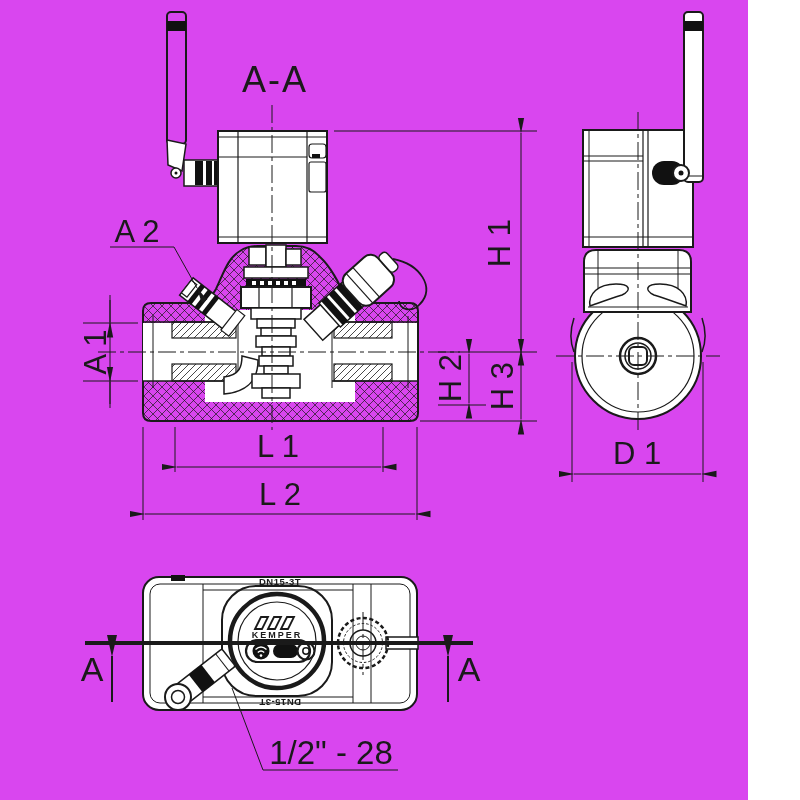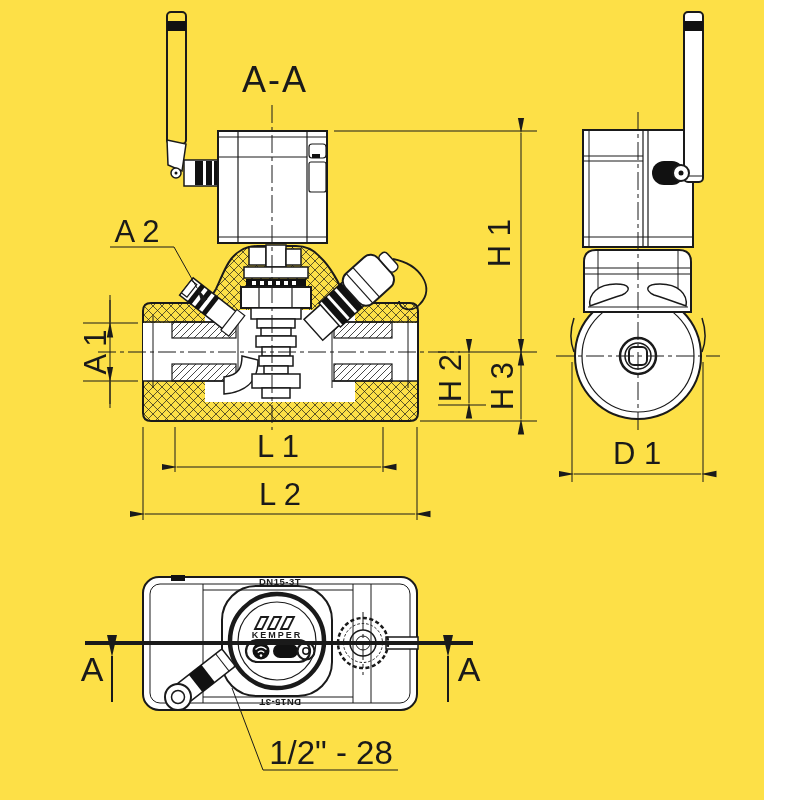--- a/index.html
+++ b/index.html
@@ -1,16 +1,16 @@
 <!DOCTYPE html>
 <html><head>
 <meta charset="utf-8">
 <style>
   html,body{margin:0;padding:0;background:#fff;}
-  .canvas{position:relative;width:748px;height:800px;background:#fde047;overflow:hidden;padding-left:16px;}
+  .canvas{position:relative;width:748px;height:800px;background:#d946ef;overflow:hidden;}
   svg{position:absolute;left:0;top:0;}
   text{font-family:"Liberation Sans", sans-serif;fill:#1a1a1a;}
   .dim-label{font-size:31px;}
   .title-label{font-size:36px;letter-spacing:2px;}
   .marker-label{font-size:34px;}
   .thread-label{font-size:33px;}
   .tiny-label{font-size:9.5px;font-weight:bold;letter-spacing:.5px;}
   .brand-label{font-size:9px;font-weight:bold;letter-spacing:2px;}
   .ln{stroke:#1a1a1a;fill:none;}
   .w2{stroke-width:2;}

